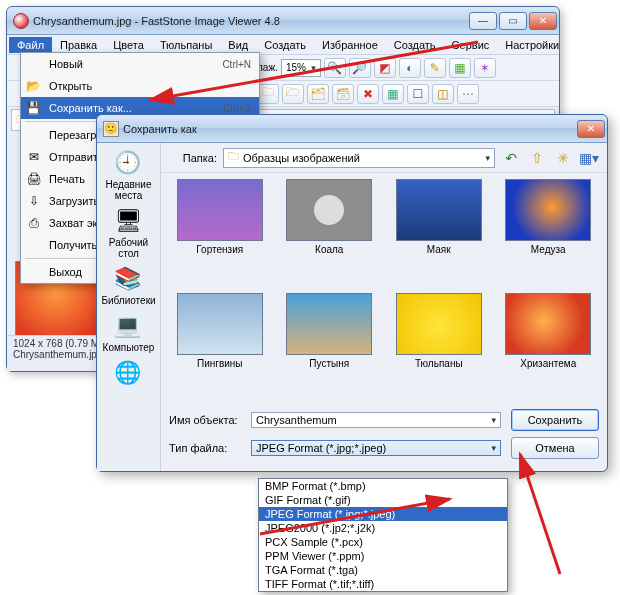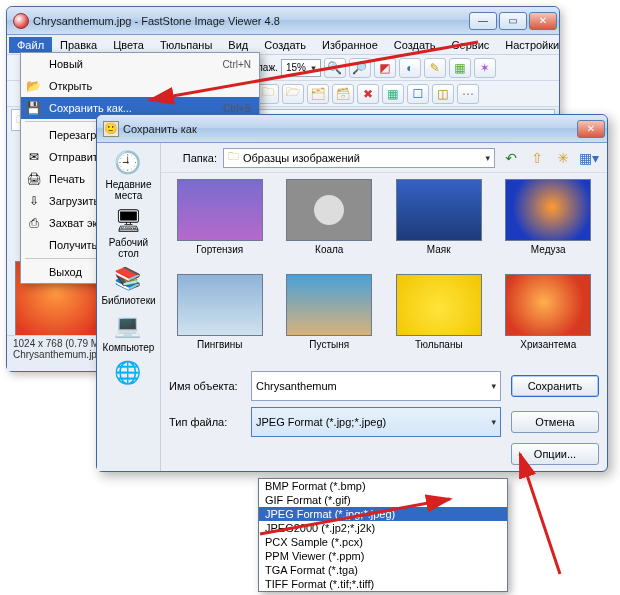--- a/index.html
+++ b/index.html
@@ -227,21 +227,21 @@
   .form-rows {
     padding: 0 8px 6px 8px;
     display:grid;
     grid-template-columns: 72px 250px 88px;
     gap: 6px 10px;
     align-items:center;
     position:relative;
   }
   .form-rows label { text-align:left;}
   .txtcombo {
-    height: 30px;
+    height: 16px;
     border:1px solid #8fa4c0;
     background:#fff;
     display:flex; align-items:center; justify-content:space-between;
     padding: 0 4px;
   }
   .txtcombo.openblue {
     background: linear-gradient(#e7f1fb,#d4e6f8);
     border-color:#4d7bc6;
   }
   .btn {
@@ -502,21 +502,20 @@
 
         <label>Тип файла:</label>
         <div class="txtcombo openblue">
           <span>JPEG Format (*.jpg;*.jpeg)</span>
           <span class="caret">▾</span>
         </div>
         <div class="btn">Отмена</div>
 
         <div></div>
           <div></div>
-        <div class="btn">Опции...</div>
       </div>
     </div>
   </div>
 </div>
 
 <div class="format-list" id="formatList">
     <div class="fi">BMP Format (*.bmp)</div>
     <div class="fi">GIF Format (*.gif)</div>
     <div class="fi sel">JPEG Format (*.jpg;*.jpeg)</div>
     <div class="fi">JPEG2000 (*.jp2;*.j2k)</div>

